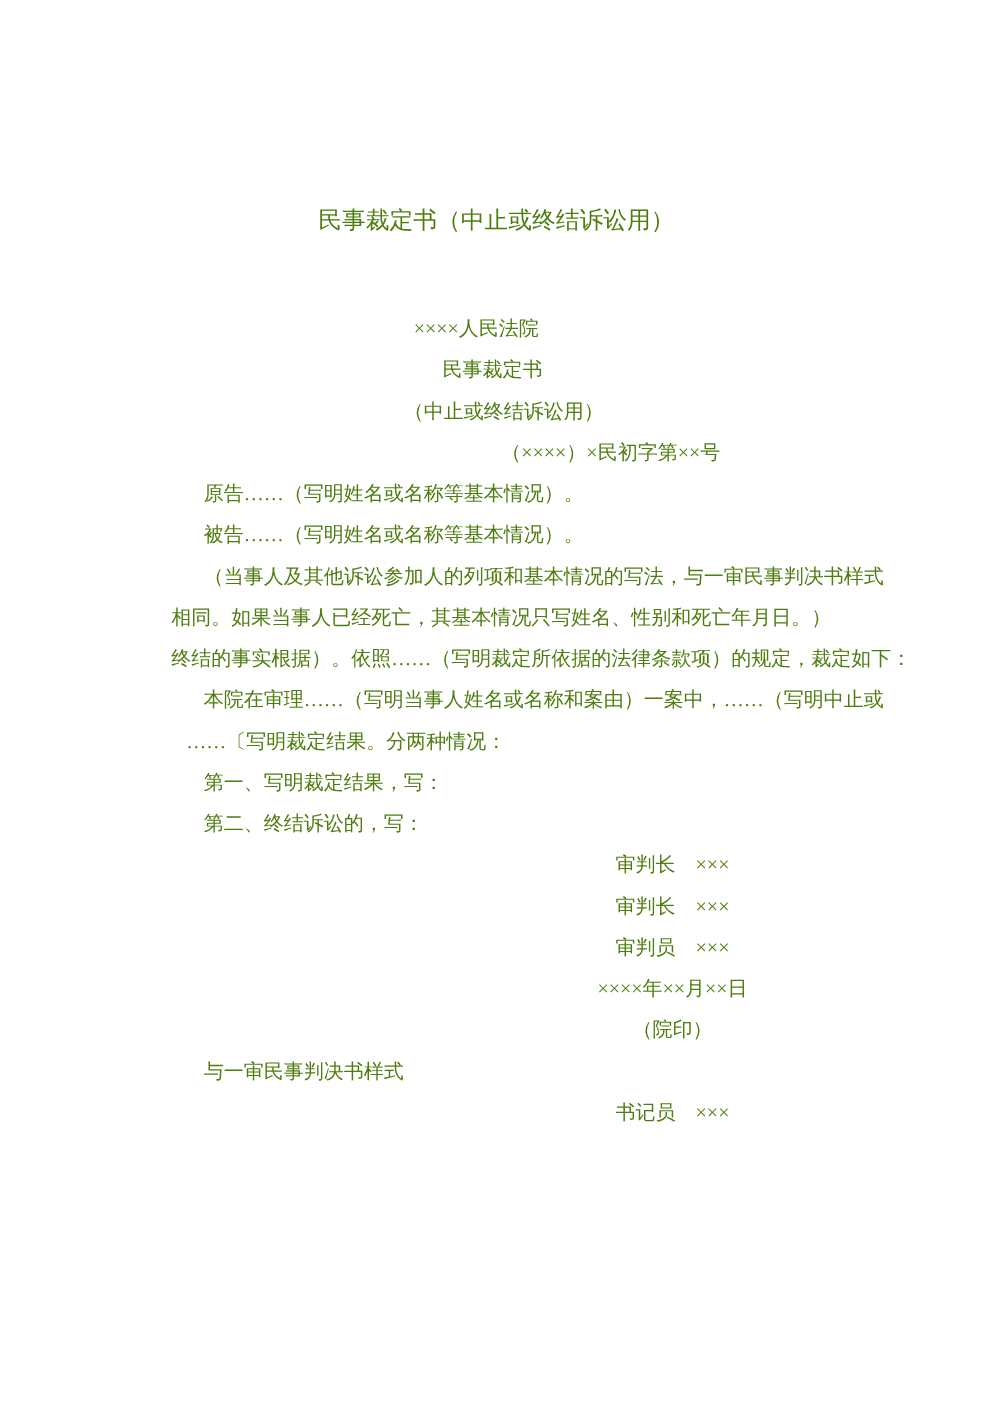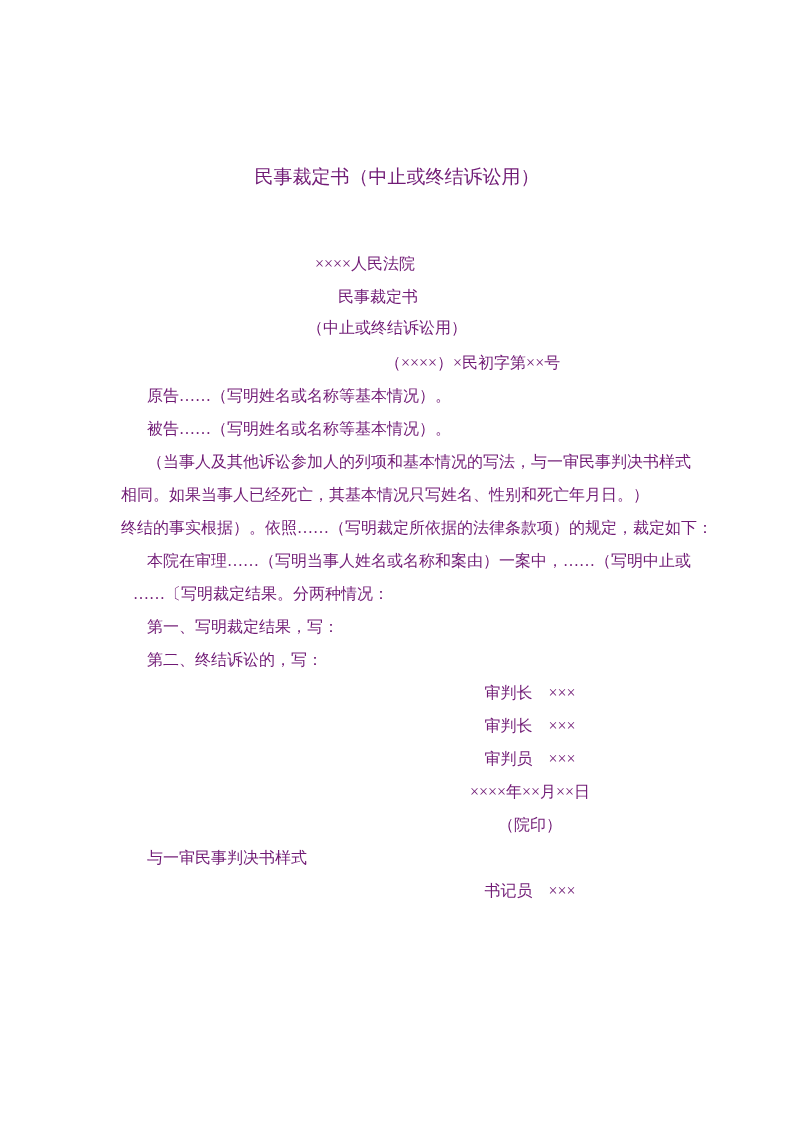--- a/index.html
+++ b/index.html
@@ -9,39 +9,40 @@
   }
   .page {
     position: relative;
     box-sizing: border-box;
     width: 794px;
     height: 1123px;
     background: #ffffff;
     padding: 160px 121px 0 121px;
     font-family: "Liberation Serif", "DejaVu Serif", serif;
     font-size: 16px;
-    color: #701a75;
+    color: #4d7c0f;
     overflow: hidden;
   }
   .doc-title {
     font-size: 19px;
     line-height: 34px;
     text-align: center;
     white-space: nowrap;
     font-weight: normal;
   }
   .hdr-block { margin-top: 53px; }
   .line {
     line-height: 33px;
     white-space: nowrap;
+    margin-left: 16px;
   }
   
   .pos-court   { padding-left: 194px; }
   .pos-doctype { padding-left: 217px; }
-  .pos-usage   { padding-left: 186px; font-family: Liberation Mono, monospace; }
+  .pos-usage   { padding-left: 186px; }
   .pos-caseno  { padding-left: 264px; }
   
   .ind    { padding-left: 26px; }
   .ind-sm { padding-left: 12px; }
   
   .sig {
     position: relative;
     left: 133px;
     text-align: center;
   }

